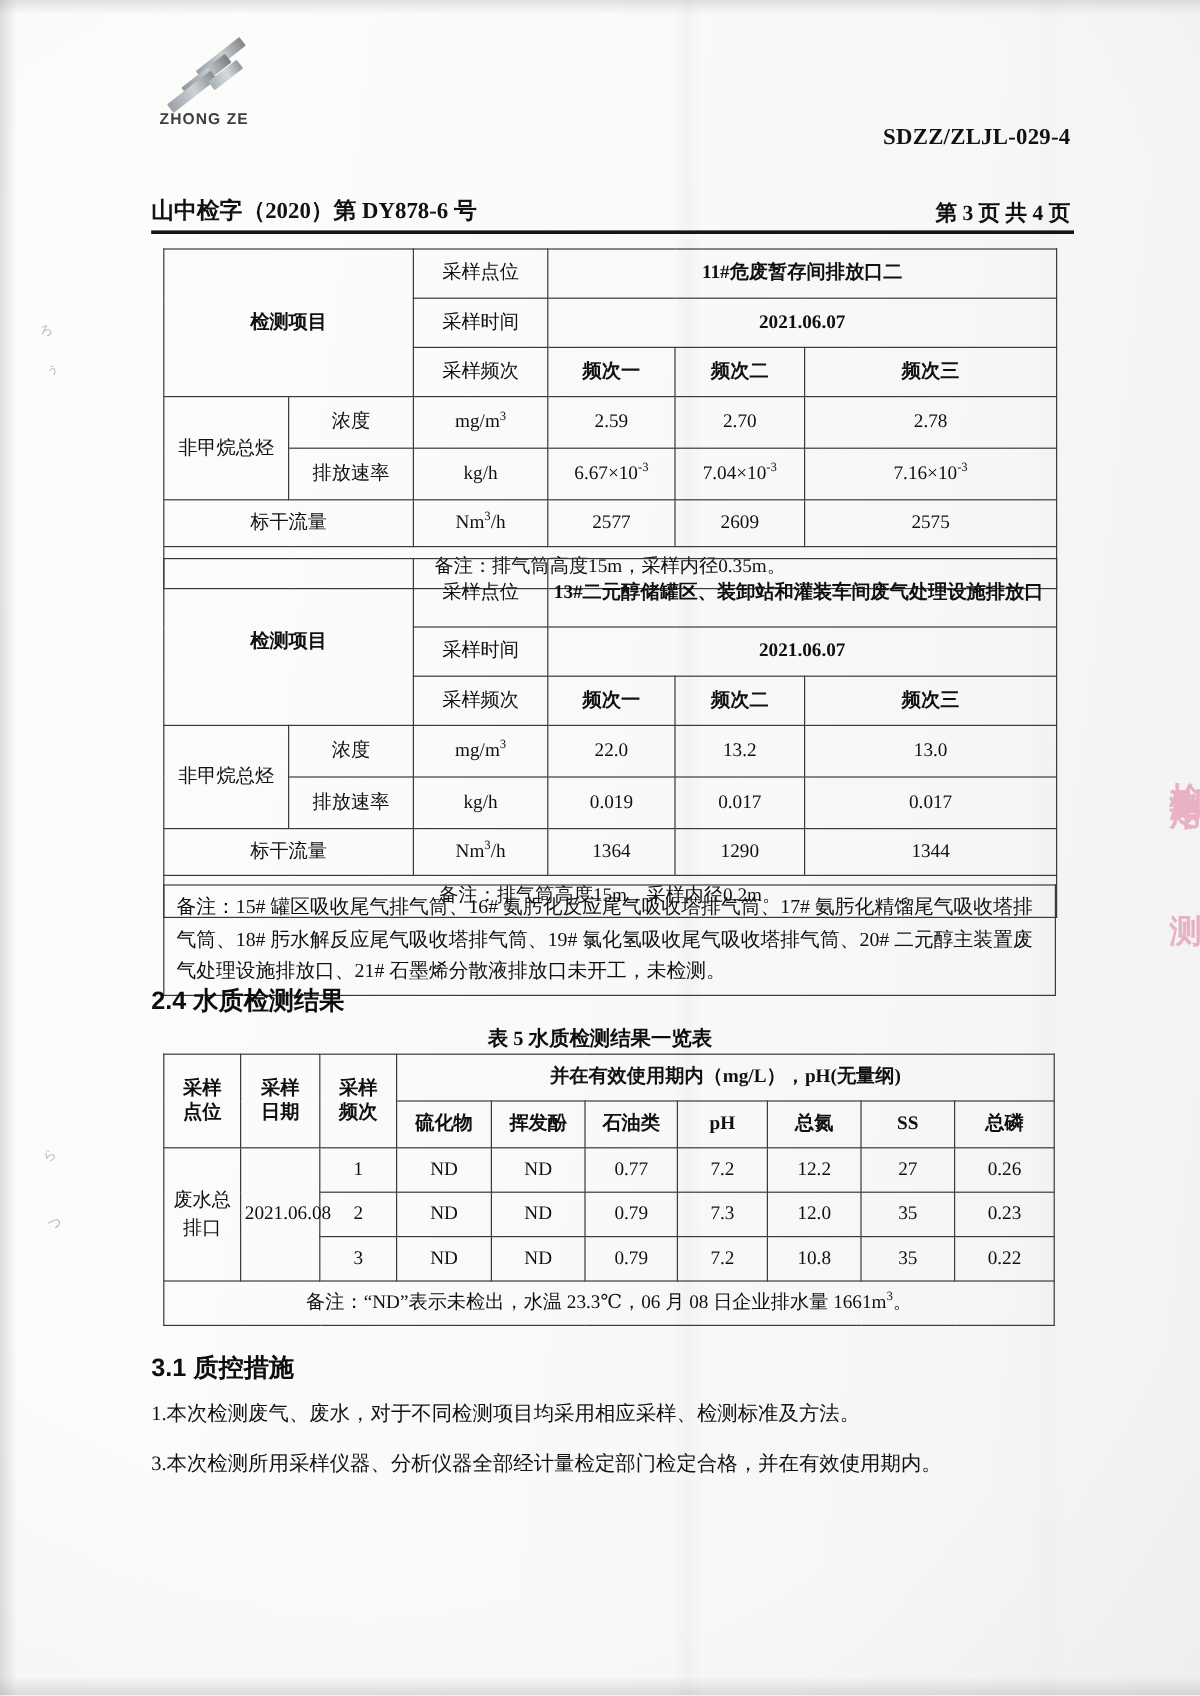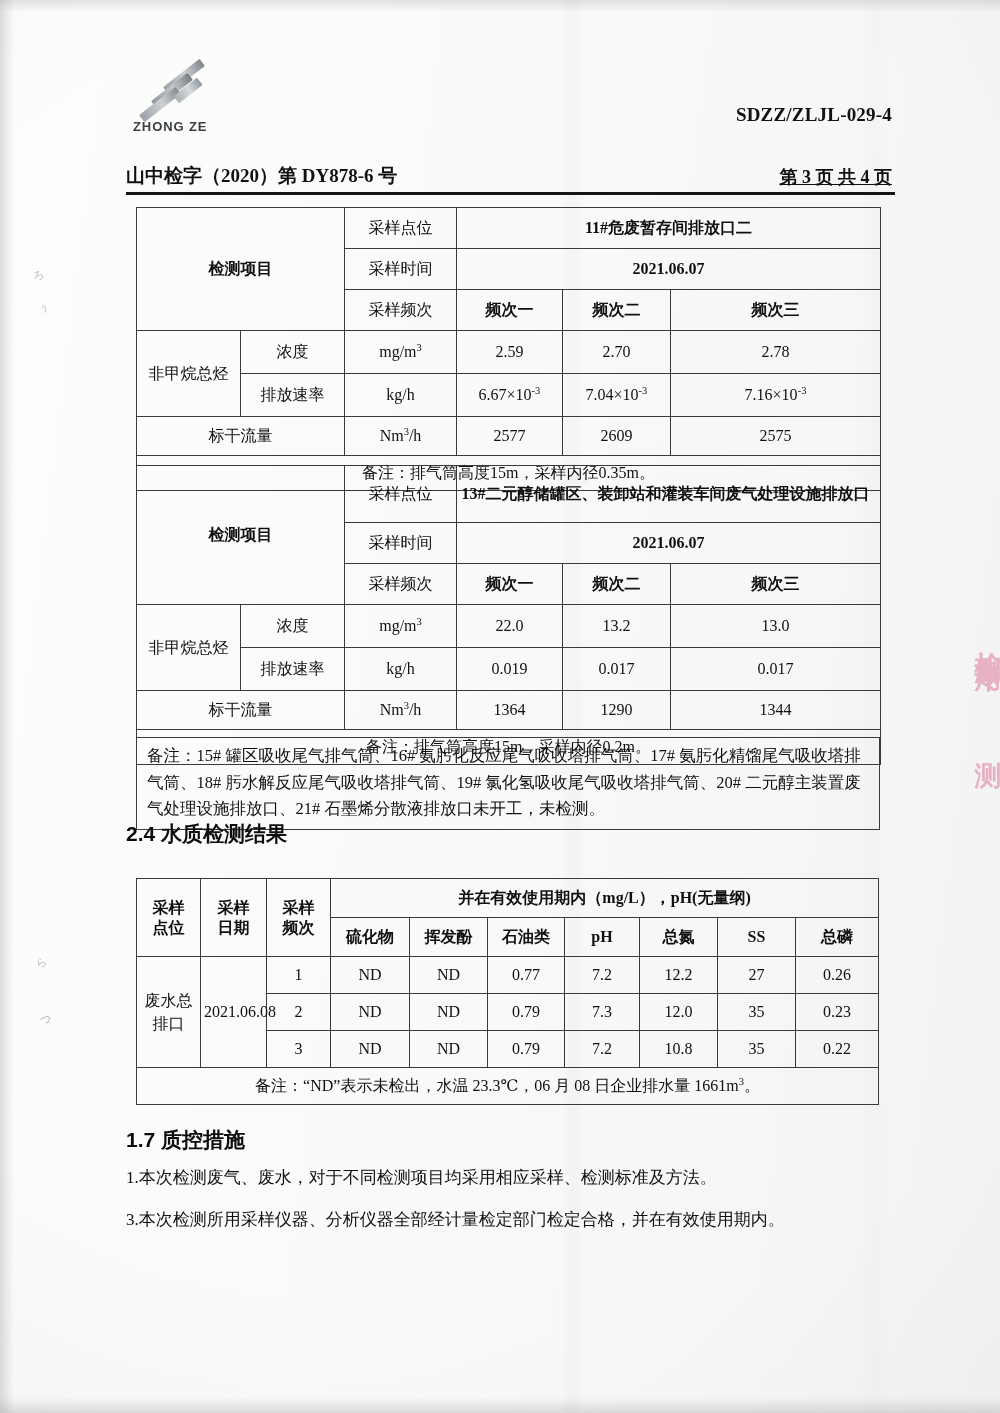--- a/index.html
+++ b/index.html
@@ -49,21 +49,21 @@
   .page {
     position: absolute;
     left: 0; top: 0;
     width: 1000px;
     height: 1413px;
   }
 
   
   .logo {
     position: absolute;
-    left: 131px; top: 69px;
+    left: 131px; top: 41px;
     width: 108px; height: 68px;
   }
   .logo-bars { position: relative; width: 78px; height: 46px; margin-left: 6px; }
   .logo-bar {
     position: absolute;
     width: 46px; height: 9px;
     transform: rotate(-38deg);
     border-radius: 1px;
   }
   .lb1 { left: 24px; top: 3px;  background: linear-gradient(100deg,#9aa0a4,#c9ced1 55%,#7e8589); }
@@ -107,21 +107,20 @@
     white-space: nowrap;
     color: #111;
   }
   .page-no {
     position: absolute;
     right: 108px; top: 165px;
     font-size: 18px;
     font-weight: bold;
     white-space: nowrap;
     color: #111;
-    text-decoration: underline;
   }
   .header-rule {
     position: absolute;
     left: 126px; right: 105px; top: 192px;
     height: 3px;
     background: #151515;
   }
 
   
   table.rt {
@@ -349,20 +348,21 @@
 
   <table class="rt" id="remark-table">
     <tbody>
       <tr>
         <td style="height:78px">备注：15# 罐区吸收尾气排气筒、16# 氨肟化反应尾气吸收塔排气筒、17# 氨肟化精馏尾气吸收塔排气筒、18# 肟水解反应尾气吸收塔排气筒、19# 氯化氢吸收尾气吸收塔排气筒、20# 二元醇主装置废气处理设施排放口、21# 石墨烯分散液排放口未开工，未检测。</td>
       </tr>
     </tbody>
   </table>
 
   <div class="h-sec" id="h-24">2.4 水质检测结果</div>
+  <div class="tbl-caption">表 5  水质检测结果一览表</div>
 
   <table class="rt" id="water-table">
     <colgroup>
       <col style="width:64px">
         <col style="width:66px">
         <col style="width:64px">
       <col style="width:79px">
         <col style="width:78px">
         <col style="width:77px">
       <col style="width:75px">
@@ -417,21 +417,21 @@
         <td>10.8</td>
         <td>35</td>
         <td>0.22</td>
       </tr>
       <tr>
         <td colspan="10" class="lft note-cell" style="height:32px"><span>备注：“ND”表示未检出，水温 23.3℃，06 月 08 日企业排水量 1661m</span><span class="sup">3</span><span>。</span></td>
       </tr>
     </tbody>
   </table>
 
-  <div class="h-sec" id="h-31">1.7 质控措施</div>
+  <div class="h-sec" id="h-31">3.1 质控措施</div>
 
   <div class="para" id="p1">1.本次检测废气、废水，对于不同检测项目均采用相应采样、检测标准及方法。</div>
   <div class="para" id="p2">3.本次检测所用采样仪器、分析仪器全部经计量检定部门检定合格，并在有效使用期内。</div>
 
   <div class="smudge" style="left:33px; top:268px;">ろ</div>
   <div class="smudge" style="left:38px; top:300px;">ぅ</div>
   <div class="smudge" style="left:36px; top:955px;">ら</div>
   <div class="smudge" style="left:40px; top:1012px;">つ</div>
   <div class="seal" style="top:630px;">检测专用</div>
   <div class="seal" style="top:740px;">测</div>

